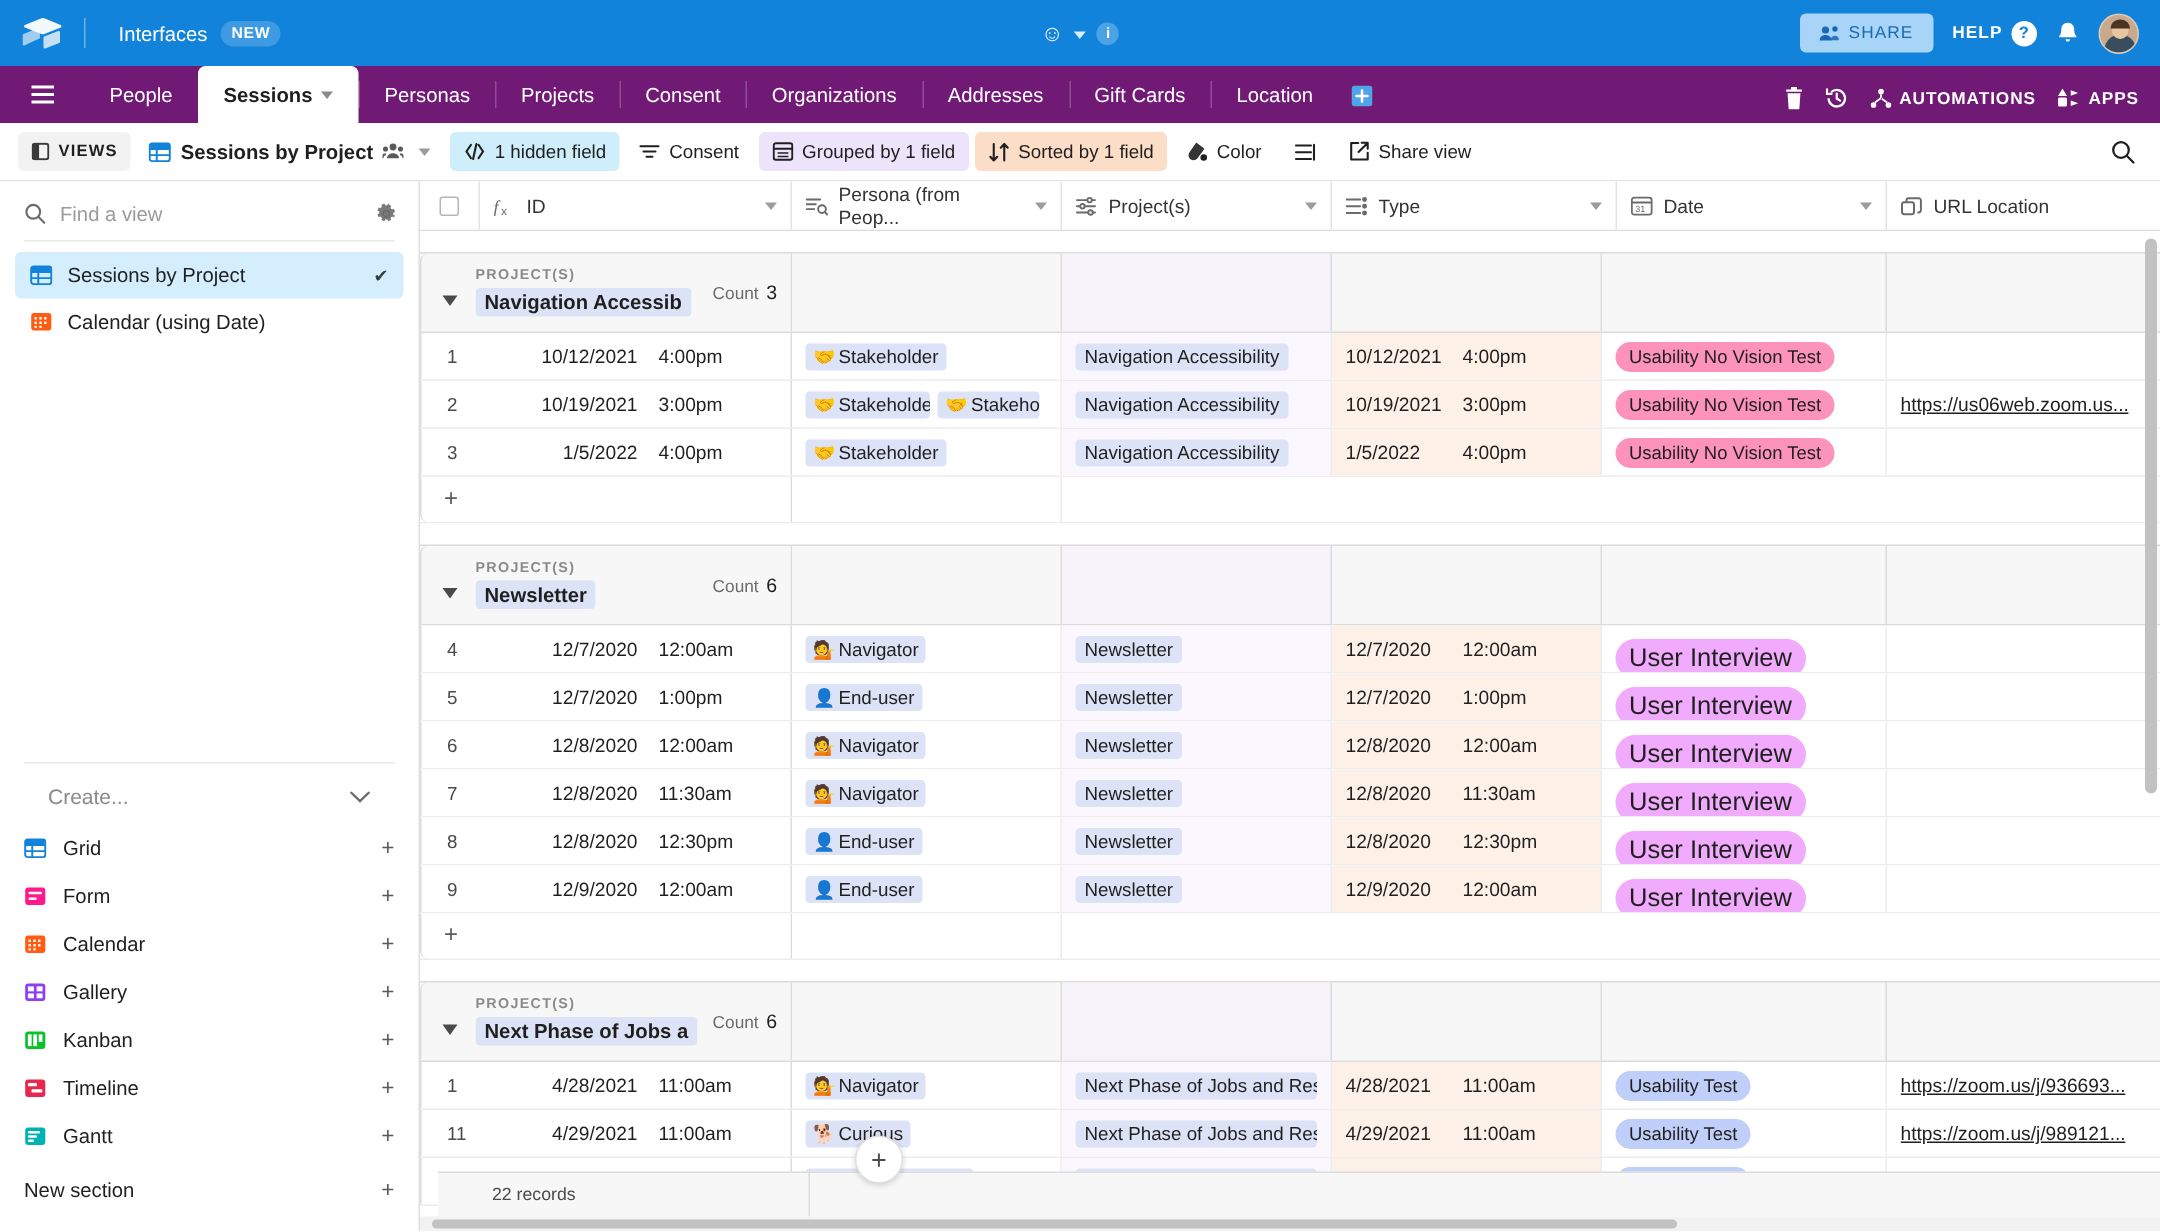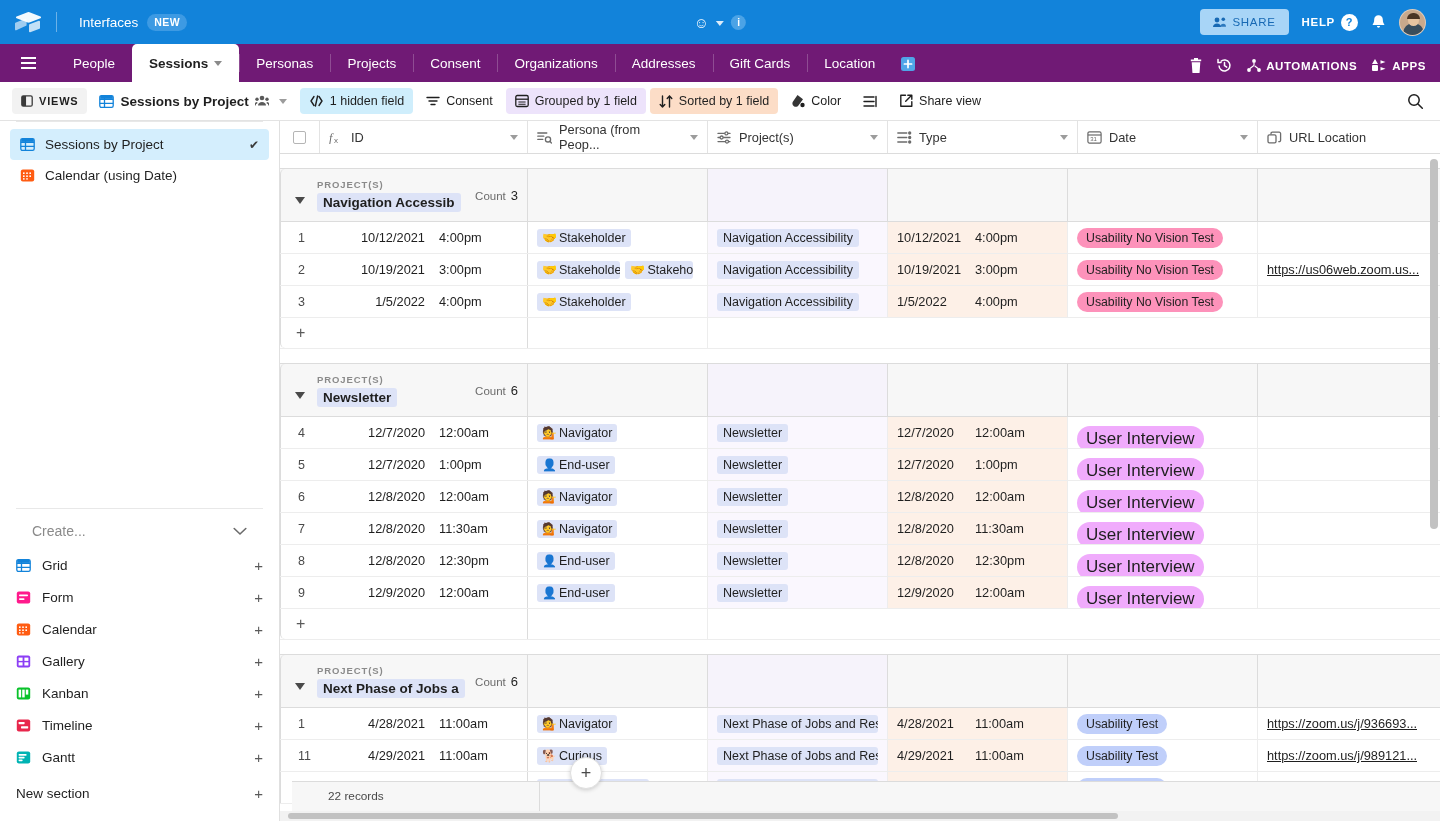--- a/index.html
+++ b/index.html
@@ -558,20 +558,31 @@
     <svg width="17" height="17" viewBox="0 0 17 17" fill="none" stroke="#1f1f1f" stroke-width="1.5" stroke-linecap="round">
       <circle cx="7" cy="7" r="5.2"></circle>
         <path d="M11 11l4.3 4.3"></path>
     </svg>
   </div>
 </div>
 
 <div class="main">
 
   <div class="sidebar">
+    <div class="find-view">
+      <svg width="15" height="15" viewBox="0 0 17 17" fill="none" stroke="#6b6b6b" stroke-width="1.6" stroke-linecap="round">
+        <circle cx="7" cy="7" r="5.2"></circle>
+          <path d="M11 11l4.3 4.3"></path>
+      </svg>
+      <input value="" placeholder="Find a view" style="">
+      <svg width="15" height="15" viewBox="0 0 16 16" fill="#6b6b6b">
+        <path d="M8 5.2A2.8 2.8 0 1 0 8 10.8 2.8 2.8 0 0 0 8 5.2Zm0 4.3a1.5 1.5 0 1 1 0-3 1.5 1.5 0 0 1 0 3Z"></path>
+        <path d="M14.3 9.3 13 8.8a5.5 5.5 0 0 0 0-1.6l1.3-.5-.9-2.2-1.3.5a5.4 5.4 0 0 0-1.1-1.1l.5-1.3L9.3.7l-.5 1.3a5.5 5.5 0 0 0-1.6 0L6.7.7 4.5 1.6l.5 1.3a5.4 5.4 0 0 0-1.1 1.1l-1.3-.5-.9 2.2 1.3.5a5.5 5.5 0 0 0 0 1.6l-1.3.5.9 2.2 1.3-.5c.3.4.7.8 1.1 1.1l-.5 1.3 2.2.9.5-1.3a5.5 5.5 0 0 0 1.6 0l.5 1.3 2.2-.9-.5-1.3c.4-.3.8-.7 1.1-1.1l1.3.5Z" opacity=".9"></path>
+      </svg>
+    </div>
     <div class="sb-divider"></div>
 
     <div class="view-list">
       <div class="view-item selected">
         <svg width="15" height="15" viewBox="0 0 15 15" fill="none" stroke="#1283da" stroke-width="1.3">
           <rect x=".8" y="1.6" width="13.4" height="11.8" rx="1.6"></rect>
           <path d="M.8 5.3h13.4M.8 9.4h13.4M5.5 1.6v11.8"></path>
           <rect x="1.2" y="2" width="12.6" height="2.9" fill="#1283da" stroke="none"></rect>
         </svg>
         <span>Sessions by Project</span>

